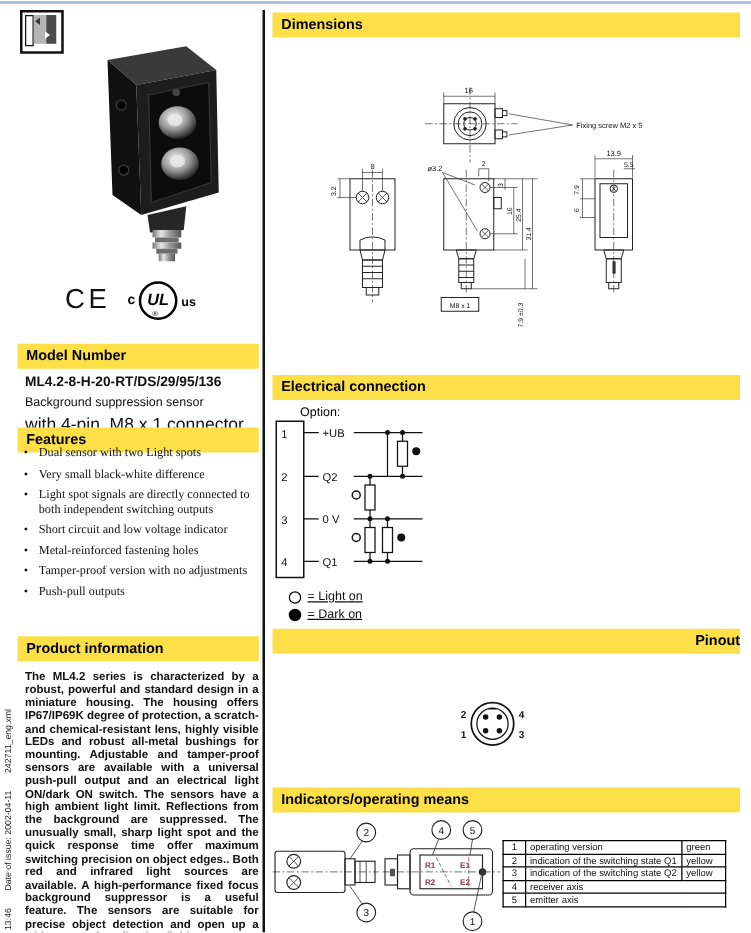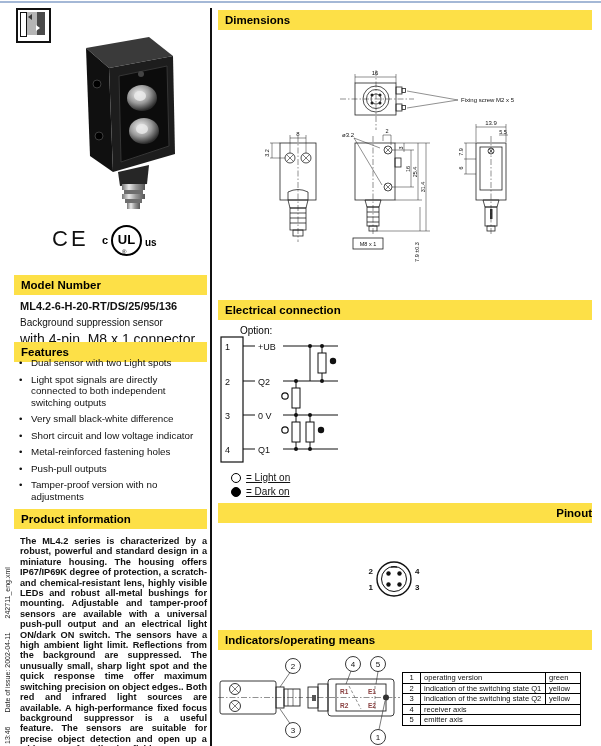--- a/index.html
+++ b/index.html
@@ -27,31 +27,31 @@
             border-top:3px solid transparent; border-bottom:3px solid transparent; border-right:4px solid #3a3a3a;}
   .logo .t2{position:absolute; left:18px; top:15px; width:0; height:0;
             border-top:3px solid transparent; border-bottom:3px solid transparent; border-left:4px solid #fff;}
 
   
   .ce-mark{left:52px; top:226px; font-size:22px; letter-spacing:3px; color:#111; font-weight:500;}
   .ul-mark{left:102px; top:224px; width:60px; height:34px;}
   .ul-c{position:absolute; left:0; top:10px; font-size:11px; font-weight:bold;}
   .ul-circle{position:absolute; left:9px; top:1px; width:27px; height:27px; border:2.5px solid #000;
              border-radius:50%; text-align:center;}
-  .ul-letters{font-size:13px; font-weight:bold; line-height:26px;}
+  .ul-letters{font-size:13px; font-weight:bold; font-style:italic; line-height:26px;}
   .ul-r{position:absolute; left:20px; top:25px; font-size:6px;}
   .ul-us{position:absolute; left:43px; top:13px; font-size:10px; font-weight:bold;}
 
   .model-value{left:20px; top:300px; font-size:11px; font-weight:bold; color:#111;}
   .model-desc1{left:20px; top:317px; font-size:10px; color:#111;}
   .model-desc2{left:20px; top:331px; font-size:14px; color:#111;text-decoration:underline;}
 
   .features-list{left:18px; top:357px; width:187px; margin:0; padding:0; list-style:none;
                  font-size:9.8px; line-height:11.5px; color:#111;}
-  .features-list li{margin:0 0 5px 0; padding-left:13px; position:relative;}
+  .features-list li{margin:0 0 5px 0; padding-left:13px; position:relative;font-family:Liberation Serif, serif;}
   .features-list li::before{content:"•"; position:absolute; left:1px; top:0;}
 
   .product-text{left:20px; top:536px; width:187px; font-size:9.2px; line-height:10.4px;
                 text-align:justify; color:#111;font-weight:bold;}
 
   .legend-row{display:flex; align-items:flex-end; gap:5px; font-size:10px; color:#111; margin-bottom:3px;text-decoration:underline;}
   .circ{display:inline-block; width:8px; height:8px; border:1.4px solid #000; border-radius:50%;}
   .circ.fill{background:#000;}
 
   table.ind{border-collapse:collapse; font-size:7.6px; color:#111;}
@@ -120,33 +120,33 @@
 
   <div class="abs ce-mark">CE</div>
   <div class="abs ul-mark">
     <span class="ul-c">c</span>
     <span class="ul-circle"><span class="ul-letters">UL</span></span>
     <span class="ul-r">®</span>
     <span class="ul-us">us</span>
   </div>
 
   <div class="abs hdr-bar" style="left:14px; top:275px; width:186px;">Model Number</div>
-  <div class="abs model-value">ML4.2-6-H-20-RT/DS/25/95/136</div>
+  <div class="abs model-value">ML4.2-8-H-20-RT/DS/29/95/136</div>
   <div class="abs model-desc1">Background suppression sensor</div>
   <div class="abs model-desc2">with 4-pin, M8 x 1 connector</div>
 
   <div class="abs hdr-bar" style="left:14px; top:342px; width:186px;">Features</div>
   <ul class="abs features-list">
     <li>Dual sensor with two Light spots</li>
+    <li>Very small black-white difference</li>
     <li>Light spot signals are directly connected to both independent switching outputs</li>
-    <li>Very small black-white difference</li>
     <li>Short circuit and low voltage indicator</li>
     <li>Metal-reinforced fastening holes</li>
+    <li>Tamper-proof version with no adjustments</li>
     <li>Push-pull outputs</li>
-    <li>Tamper-proof version with no adjustments</li>
   </ul>
 
   <div class="abs hdr-bar" style="left:14px; top:509px; width:186px;">Product information</div>
   <div class="abs product-text">The ML4.2 series is characterized by a robust, powerful and standard design in a miniature housing. The housing offers IP67/IP69K degree of protection, a scratch- and chemical-resistant lens, highly visible LEDs and robust all-metal bushings for mounting. Adjustable and tamper-proof sensors are available with a universal push-pull output and an electrical light ON/dark ON switch. The sensors have a high ambient light limit. Reflections from the background are suppressed. The unusually small, sharp light spot and the quick response time offer maximum switching precision on object edges.. Both red and infrared light sources are available. A high-performance fixed focus background suppressor is a useful feature. The sensors are suitable for precise object detection and open up a wide range of application fields.</div>
 
   <div class="abs hdr-bar" style="left:218px; top:10px; width:367px;">Dimensions</div>
 
   <svg class="abs" style="left:218px; top:40px;" width="374" height="255" viewBox="0 0 374 255">
     <g stroke="#222" stroke-width="0.8" fill="none">
 

